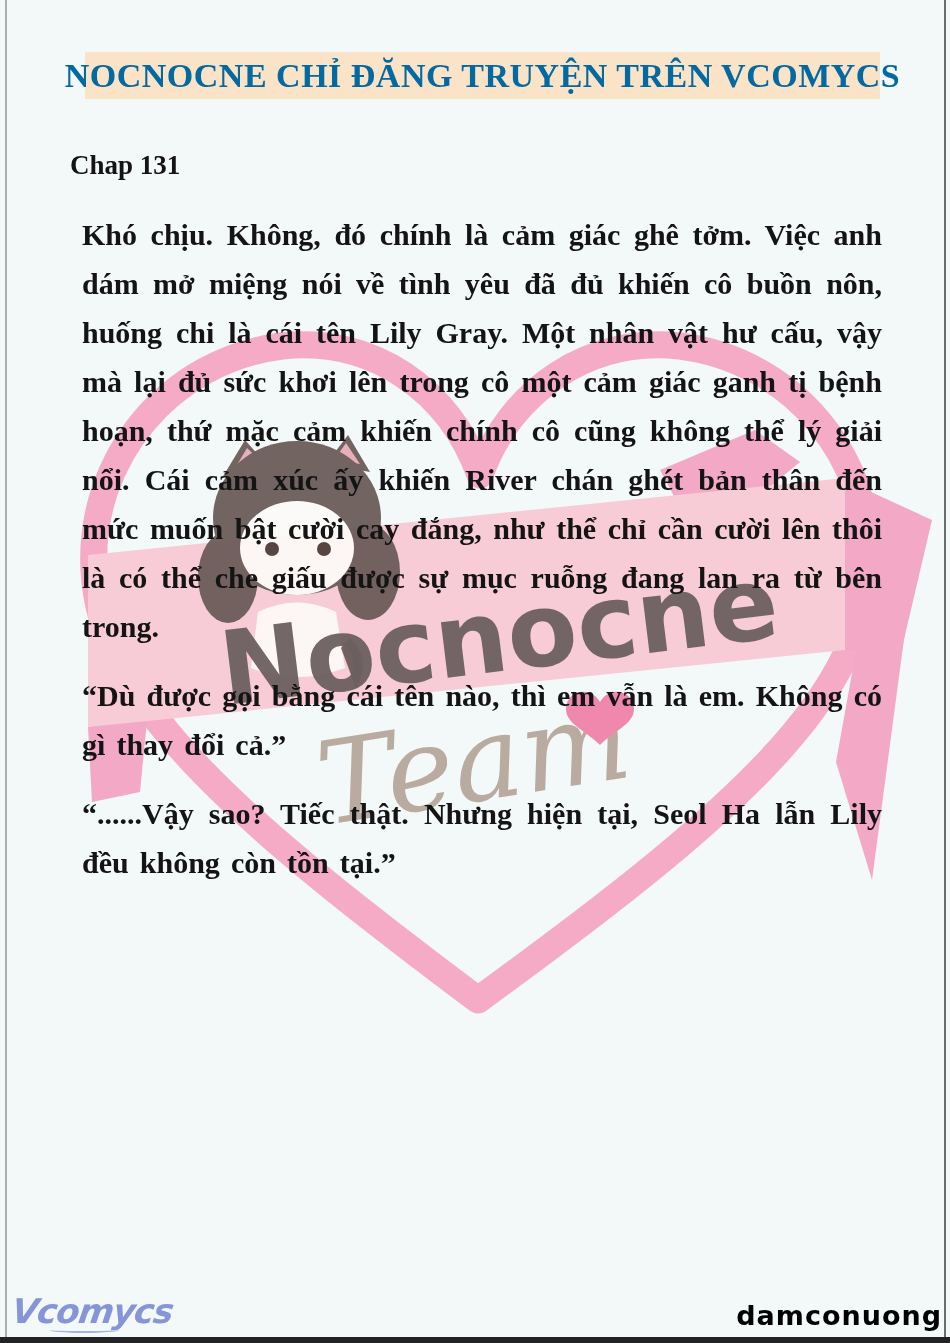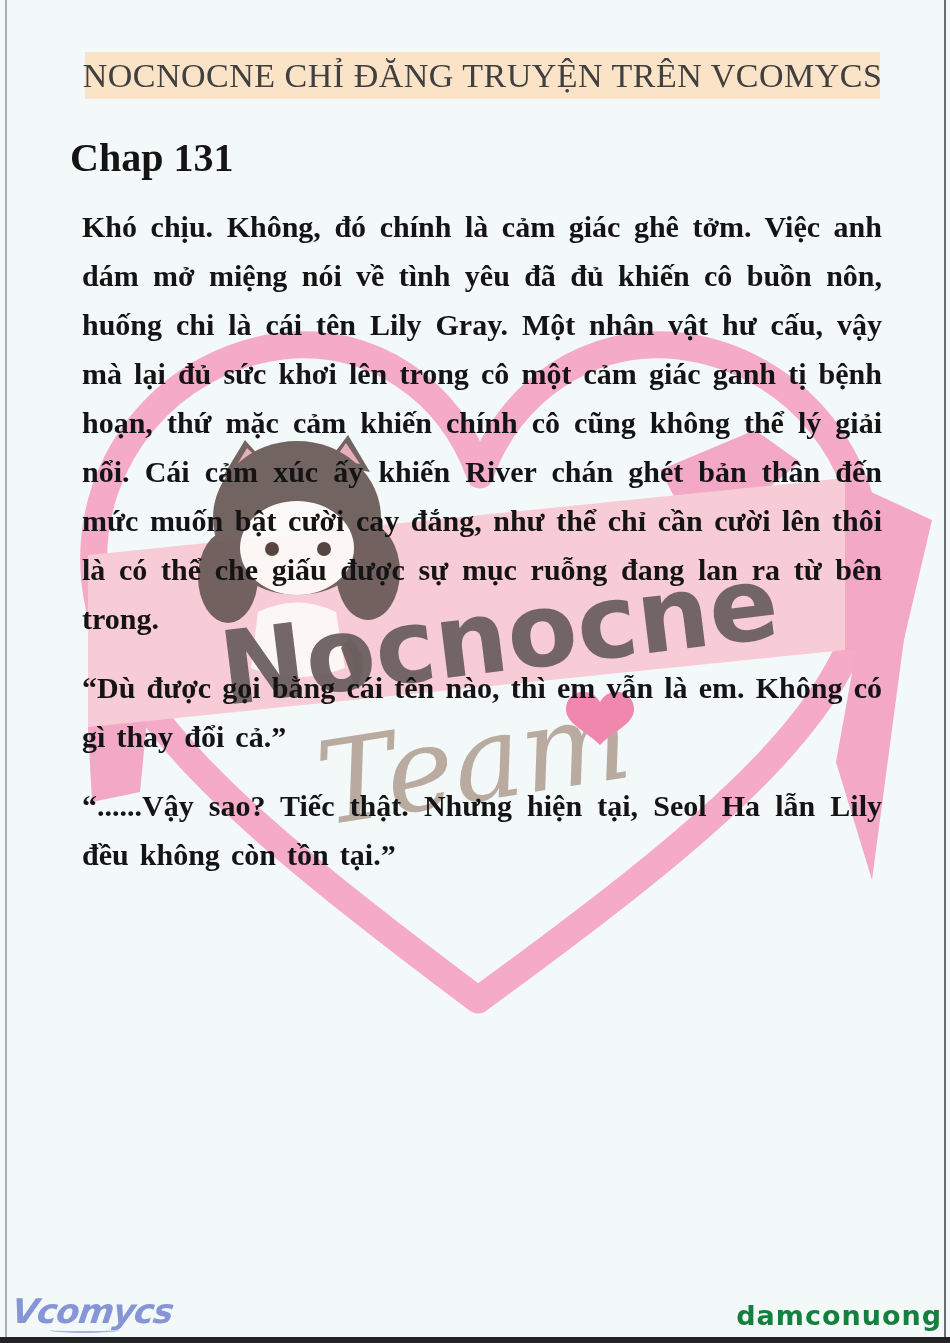--- a/index.html
+++ b/index.html
@@ -15,53 +15,53 @@
   .border-right{position:absolute;left:944px;top:0;width:2px;height:100%;background:#686d70;}
   .border-bottom{position:absolute;left:0;bottom:0;width:100%;height:6px;background:#212325;}
 
   
   .banner{
     position:absolute;left:85px;top:52px;width:795px;height:47px;
     background:#fbe3c7;
     display:flex;align-items:center;justify-content:center;
   }
   .banner span{
-    color:#404040;font-weight:normal;font-size:34px;letter-spacing:.5px;
+    color:#0369a1;font-weight:bold;font-size:34px;letter-spacing:.5px;
     font-family:"Liberation Serif", serif;white-space:nowrap;
   }
 
   
   .watermark{position:absolute;left:0;top:0;width:950px;height:1343px;z-index:1;}
 
   
   .content{
     position:absolute;left:70px;top:133px;width:812px;z-index:2;
     color:#141414;
   }
   .content .chap{
-    font-size:40px;font-weight:bold;line-height:49px;margin:0 0 20px 0;
+    font-size:27px;font-weight:bold;line-height:49px;margin:8px 0 20px 0;
   }
   .content p{
     font-size:30px;font-weight:bold;line-height:49px;margin:0 0 20px 12px;
     text-align:justify;text-align-last:left;word-spacing:.12em;
   }
 
   
   .logo{
     position:absolute;left:12px;bottom:10px;z-index:3;
     font-family:"DejaVu Sans", sans-serif;
     font-style:italic;font-weight:bold;font-size:34px;
     color:#8595d6;transform:skewX(-8deg);letter-spacing:-1px;
   }
   .logo .flourish{display:block;height:4px;width:70px;margin:-4px 0 0 40px;
     border-bottom:2px solid #8595d6;border-radius:50%;opacity:.7;}
   .site-mark{
     position:absolute;right:8px;bottom:12px;z-index:3;
     font-family:"DejaVu Sans", sans-serif;font-weight:bold;
-    font-size:27px;letter-spacing:1px;color:#15803d;
+    font-size:27px;letter-spacing:1px;color:#000000;
   }
 </style>
 </head>
 <body>
 
 <div class="page">
 
   <svg class="watermark" viewBox="0 0 950 1343" xmlns="http://www.w3.org/2000/svg">
 
     <path d="M480 475 C450 390 372 336 282 346 C170 360 88 458 94 570

